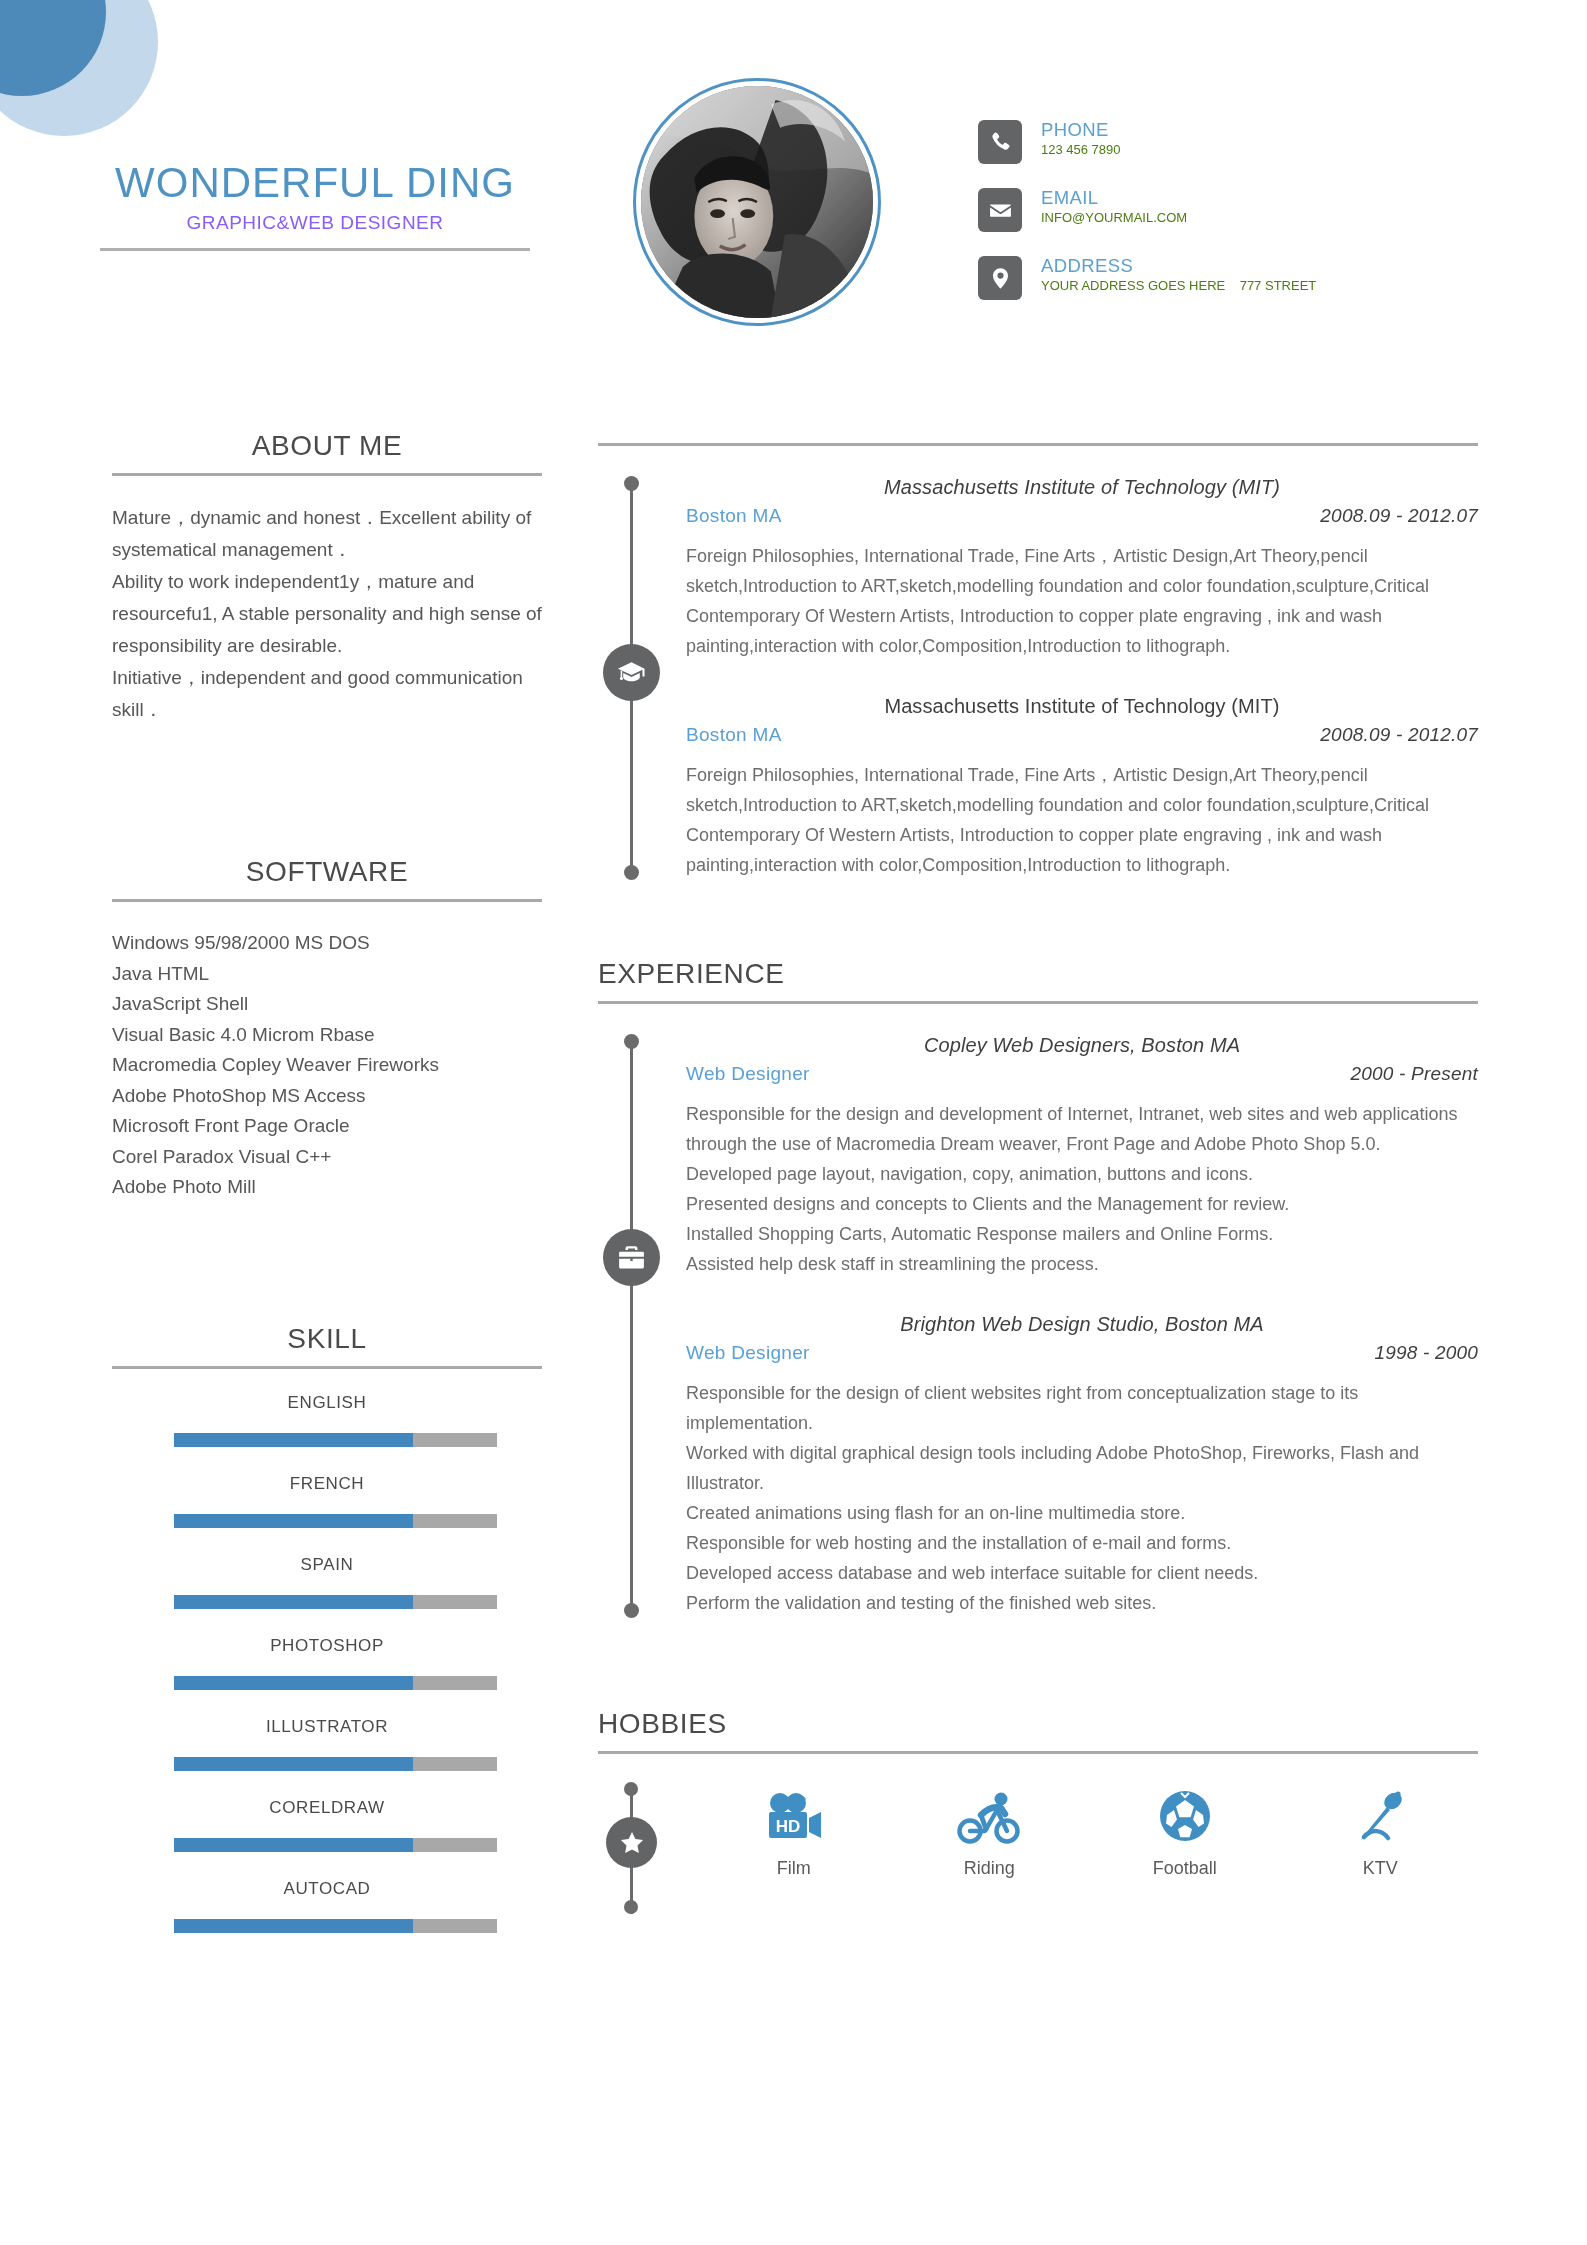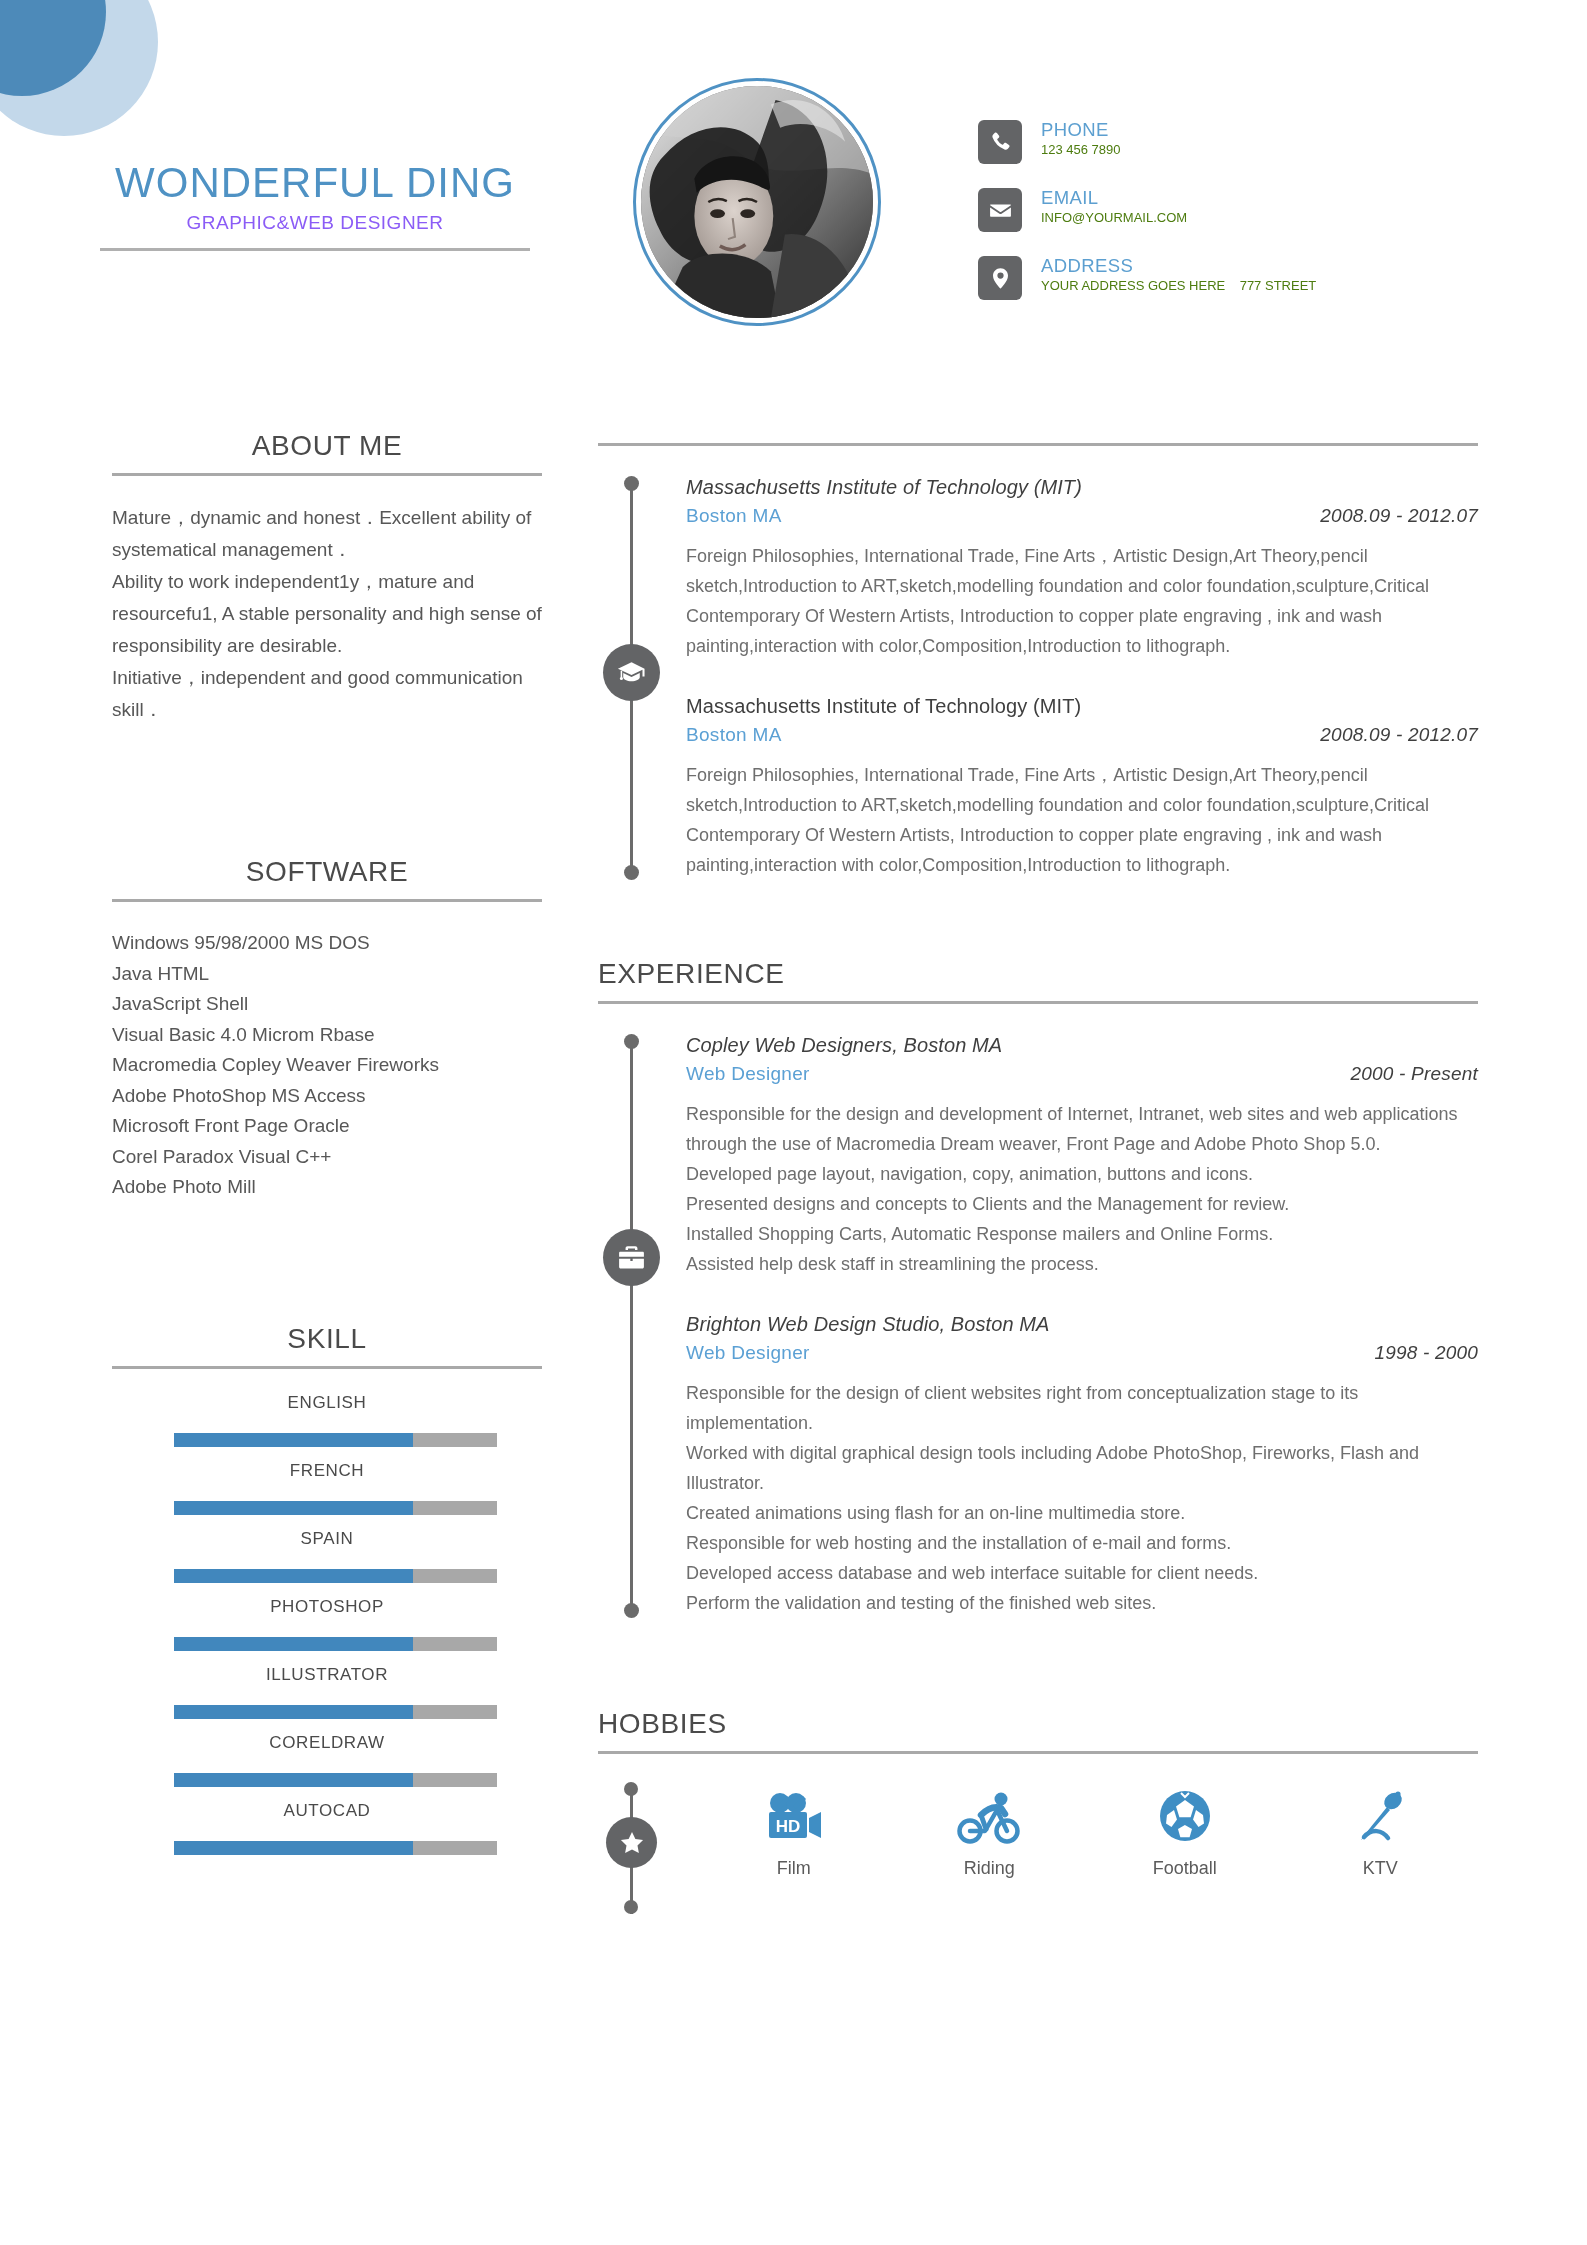--- a/index.html
+++ b/index.html
@@ -158,21 +158,21 @@
   .software-list {
     margin-top: 26px;
     font-size: 19px;
     line-height: 30.5px;
     color: #575757;
   }
 
   
   .skill-block { margin-top: 120px; }
   .skill-items { margin-top: 24px; }
-  .skill-item { margin-bottom: 14px; }
+  .skill-item { margin-bottom: 27px; }
   .skill-name {
     text-align: center;
     font-size: 17px;
     letter-spacing: 0.6px;
     color: #4a4a4a;
     margin-bottom: 20px;
   }
   .skill-track {
     position: relative;
     height: 14px;
@@ -214,20 +214,21 @@
   }
   .tl-badge svg { width: 31px; height: 31px; fill: #fff; }
 
   .entry { margin-bottom: 34px; }
   .entry:last-child { margin-bottom: 0; }
   .entry-org {
     font-style: italic;
     font-size: 20px;
     color: #3f3f3f;
     letter-spacing: 0.1px;
+    text-align: center;
   }
   .entry-row {
     display: flex;
     justify-content: space-between;
     align-items: baseline;
     margin-top: 6px;
   }
   .entry-sub {
     color: #5ba0d4;
     font-size: 19px;

